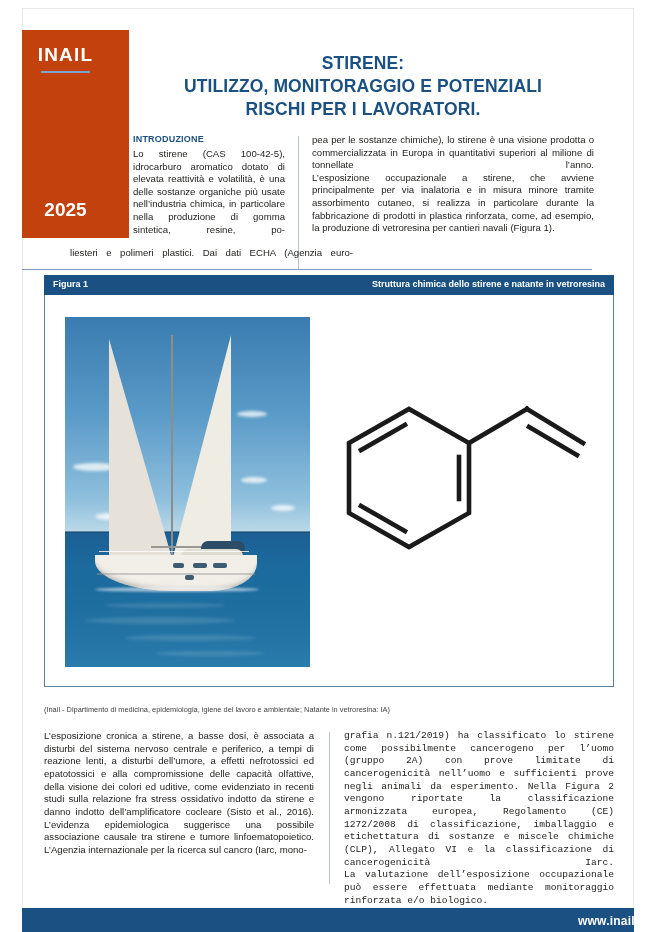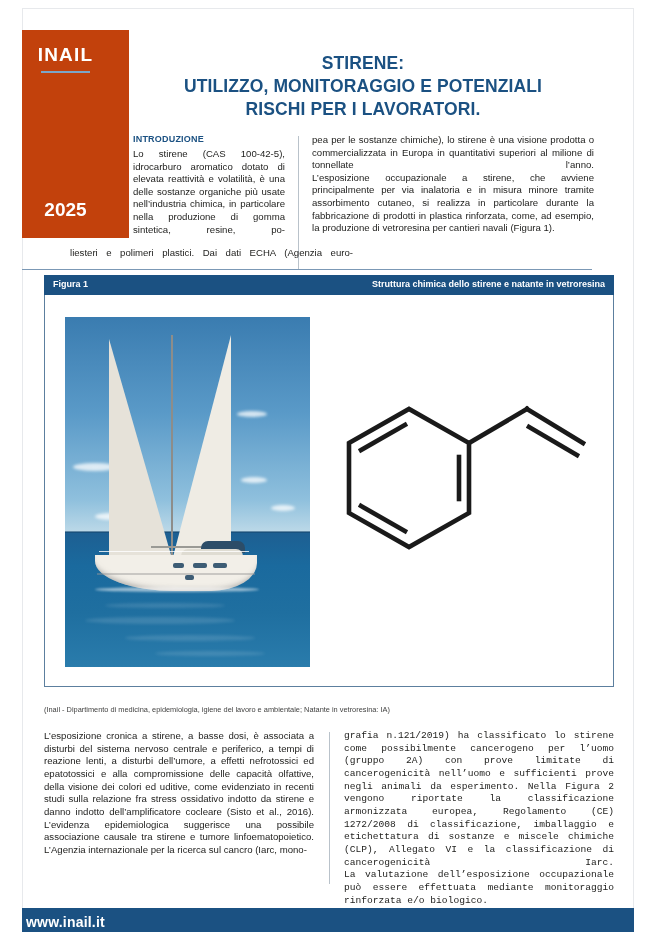--- a/index.html
+++ b/index.html
@@ -326,25 +326,25 @@
 
   
   .footer {
     position: absolute;
     left: 22px; top: 908px;
     width: 612px; height: 24px;
     background: #1b5182;
   }
   .footer-text {
     position: absolute;
-    left: 4px; top: 6px;
+    left: 12px; top: 6px;
     width: 612px;
-    text-align: left;
+    text-align: right;
     color: #ffffff;
-    font-size: 14px;
+    font-size: 12px;
     font-weight: bold;
     letter-spacing: 0.2px;
   }
 </style>
 </head>
 <body>
 
 <div class="page">
   <div class="sheet"></div>
 

